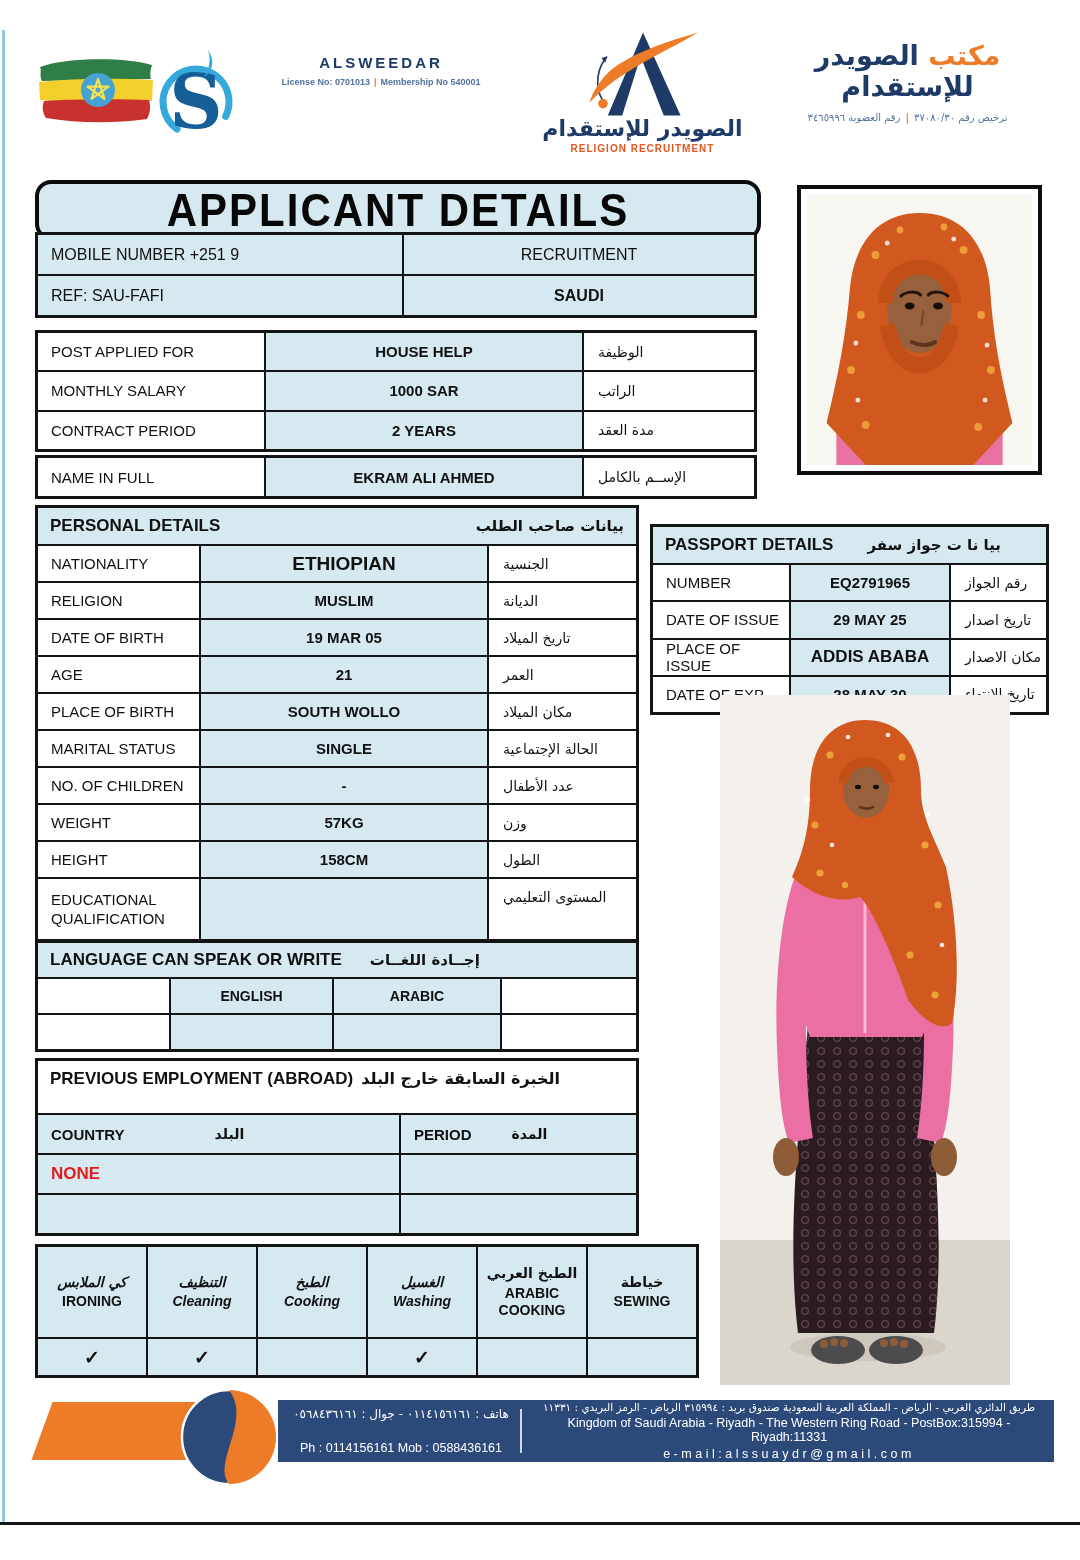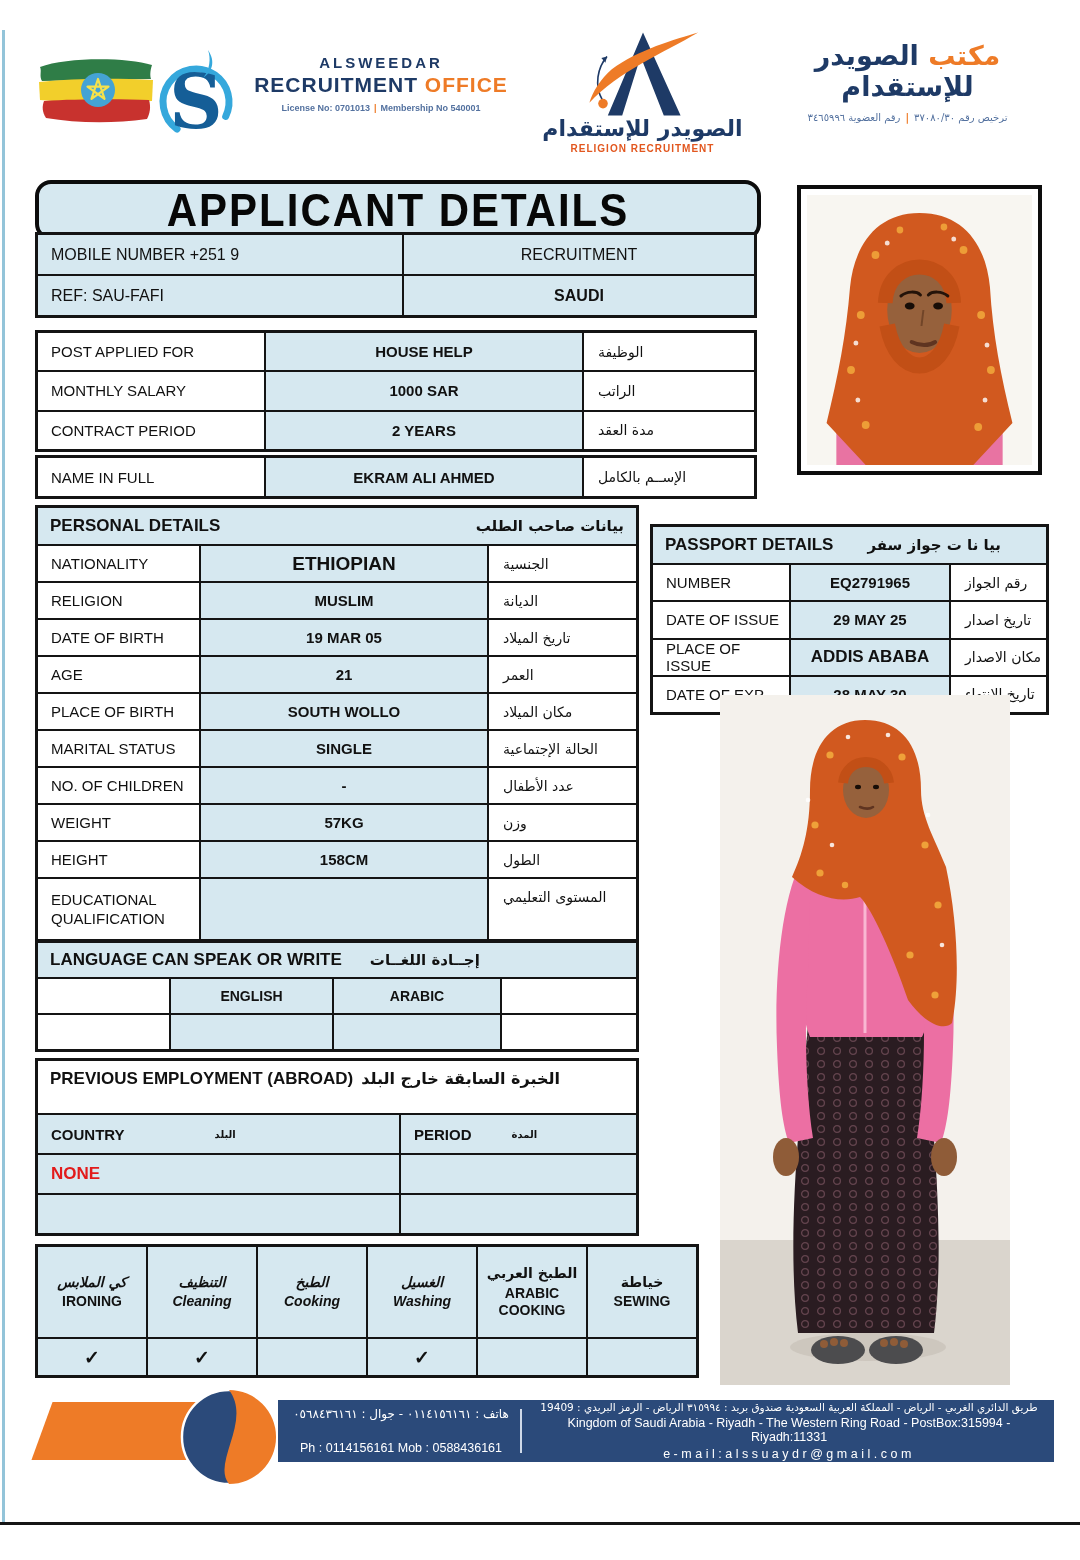--- a/index.html
+++ b/index.html
@@ -72,21 +72,21 @@
   #lang-head{grid-column:1 / span 4;justify-content:flex-start;gap:28px;}
 
   
   #emp-tbl{left:35px;top:1058px;width:600px;height:174px;grid-template-columns:363px 1fr;
            grid-template-rows:54px 1fr 1fr 1fr;}
   #emp-head{grid-column:1 / span 2;background:#fff;border:1px solid #141414;display:flex;align-items:flex-start;
             padding:8px 12px;font-weight:bold;gap:8px;}
   #emp-head .en{font-size:17px;}
   #emp-head .ar-t{font-size:16px;font-weight:bold;}
   .emp-sub{background:#d6e8f0;font-weight:bold;gap:90px;}
-  .emp-sub .sm{font-size:10px;text-align:right;}
+  .emp-sub .sm{font-size:14px;text-align:right;}
   #emp-none{color:#e21b1b;font-weight:bold;font-size:17px;}
 
   
   #skills-tbl{left:35px;top:1244px;width:660px;height:130px;grid-template-columns:repeat(6,1fr);
               grid-template-rows:92px 1fr;}
   .skill-cell{border:1px solid #141414;background:#d6e8f0;display:flex;flex-direction:column;
               align-items:center;justify-content:center;text-align:center;padding:2px;}
   .skill-ar{font-size:14px;font-weight:bold;line-height:1.25;}
   .skill-en{font-size:14px;font-weight:bold;margin-top:2px;line-height:1.2;}
   .skill-cell:nth-child(-n+4) .skill-ar{font-style:italic;}
@@ -131,24 +131,20 @@
   </svg>
 
   <svg class="abs" id="st-logo" viewBox="0 0 80 104">
     <circle cx="40" cy="56" r="33" fill="none" stroke="#35a8dc" stroke-width="7" stroke-dasharray="150 58" transform="rotate(125 40 56)" stroke-linecap="round"></circle>
     <text x="40" y="82" font-family="DejaVu Serif, serif" font-size="74" font-weight="bold" fill="#155e97" text-anchor="middle">S</text>
     <path d="M52,4 C60,16 56,26 47,32 C54,24 55,12 52,4 Z" fill="#35a8dc"></path>
   </svg>
 
   <div class="abs" id="org-block">
     <div id="org-line1">ALSWEEDAR</div>
-    <div id="org-line2">
-      <span class="dark">RECRUITMENT</span>
-      <span class="orange">OFFICE</span>
-    </div>
     <div id="org-license">
       <span>License No: 0701013</span><span class="pipe">|</span><span>Membership No 540001</span>
     </div>
   </div>
 
   <div class="abs" id="center-logo">
     <svg width="120" height="92" viewBox="0 0 150 115">
       <path d="M30,38 C18,52 14,74 24,92" fill="none" stroke="#1e3a66" stroke-width="2"></path>
       <path d="M30,38 l-7,2 5,6 z" fill="#1e3a66"></path>
       <circle cx="25" cy="97" r="6" fill="#ee7b27"></circle>
@@ -419,20 +415,20 @@
     <circle cx="50" cy="50" r="48" fill="#2b4a7a" stroke="#ffffff" stroke-width="2.5"></circle>
     <path d="M50,2 A48,48 0 0 1 50,98 C32,76 74,34 50,2 Z" fill="#ee7b27"></path>
   </svg>
   <div class="abs" id="foot-bar">
     <div id="foot-phones">
       <div id="foot-phone-ar" class="artxt">هاتف : ٠١١٤١٥٦١٦١ - جوال : ٠٥٦٨٤٣٦١٦١</div>
       <div id="foot-phone-en">Ph : 0114156161  Mob : 0588436161</div>
     </div>
     <div id="foot-sep"></div>
     <div id="foot-address">
-      <div id="foot-addr-ar" class="artxt">طريق الدائري الغربي - الرياض - المملكة العربية السعودية  صندوق بريد : ٣١٥٩٩٤  الرياض - الرمز البريدي : 19409</div>
+      <div id="foot-addr-ar" class="artxt">طريق الدائري الغربي - الرياض - المملكة العربية السعودية  صندوق بريد : ٣١٥٩٩٤  الرياض - الرمز البريدي : ١١٣٣١</div>
       <div id="foot-addr-en">Kingdom of Saudi Arabia - Riyadh - The Western Ring Road - PostBox:315994 - Riyadh:11331</div>
       <div id="foot-email">e-mail:alssuaydr@gmail.com</div>
     </div>
   </div>
 
   <div class="abs" id="bottom-rule"></div>
 </div>
 
 </body></html>

